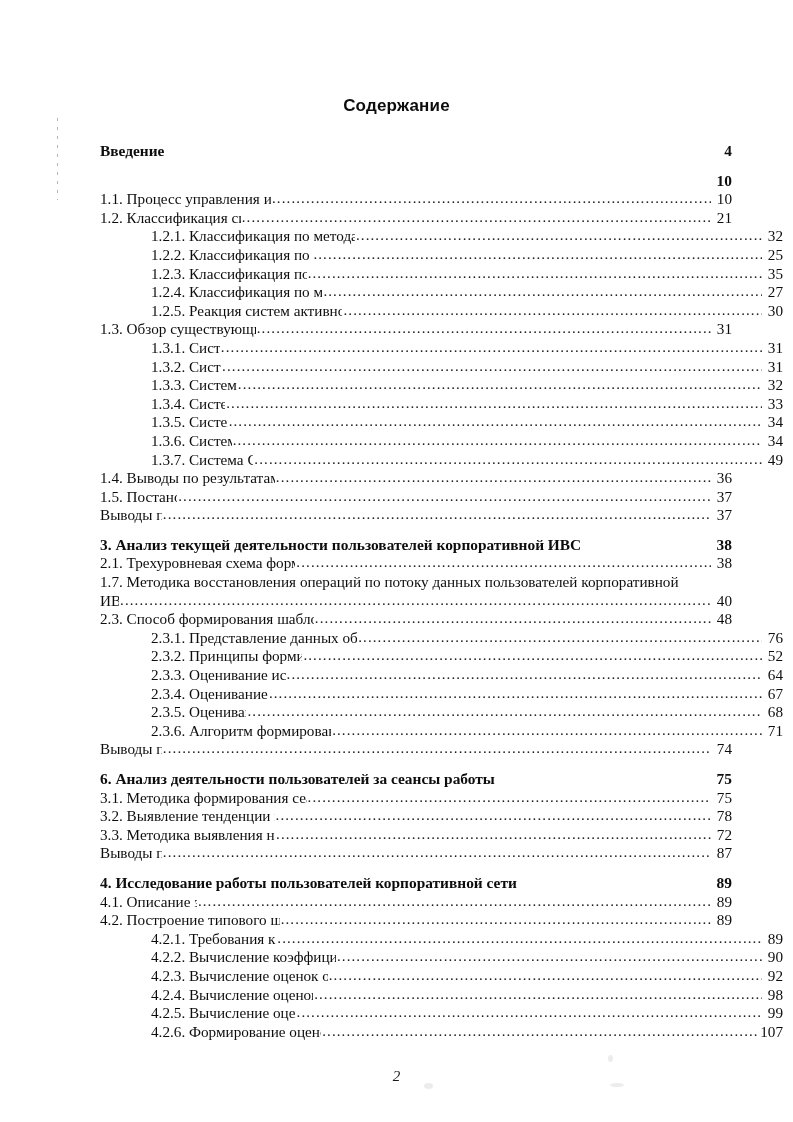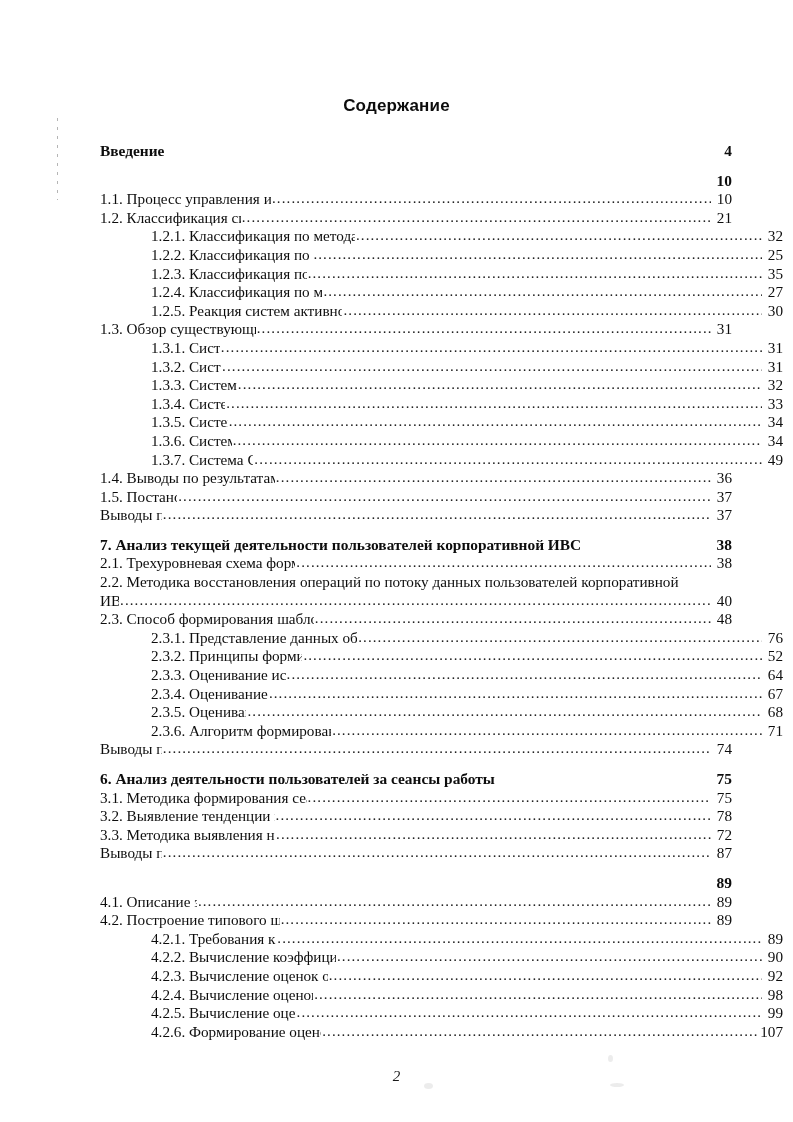--- a/index.html
+++ b/index.html
@@ -236,31 +236,31 @@
         <span class="label">1.5. Постановка задач</span>
         <span class="leader"></span>
         <span class="pnum">37</span>
       </div>
       <div class="row lvl1 gap-after">
         <span class="label">Выводы по главе</span>
         <span class="leader"></span>
         <span class="pnum">37</span>
       </div>
       <div class="row lvl1 chapter noleader gap-before">
-        <span class="label">7. Анализ текущей деятельности пользователей корпоративной ИВС</span>
+        <span class="label">3. Анализ текущей деятельности пользователей корпоративной ИВС</span>
         <span class="leader"></span>
         <span class="pnum">38</span>
       </div>
       <div class="row lvl1">
         <span class="label">2.1. Трехуровневая схема формирования оценок работы пользователей</span>
         <span class="leader"></span>
         <span class="pnum">38</span>
       </div>
       <div class="row lvl1 wrap">
-        <span class="first-line">2.2. Методика восстановления операций по потоку данных пользователей корпоративной</span>
+        <span class="first-line">1.7. Методика восстановления операций по потоку данных пользователей корпоративной</span>
         <span class="second-line">
           <span class="label">ИВС</span>
           <span class="leader"></span>
           <span class="pnum">40</span>
         </span>
       </div>
       <div class="row lvl1">
         <span class="label">2.3. Способ формирования шаблонов работы пользователей корпоративной ИВС</span>
         <span class="leader"></span>
         <span class="pnum">48</span>
@@ -319,20 +319,21 @@
         <span class="label">3.3. Методика выявления нетипичной работы пользователей</span>
         <span class="leader"></span>
         <span class="pnum">72</span>
       </div>
       <div class="row lvl1 gap-after">
         <span class="label">Выводы по главе</span>
         <span class="leader"></span>
         <span class="pnum">87</span>
       </div>
       <div class="row lvl1 chapter noleader spaced-num gap-before">
+        <span class="label">4. Исследование работы пользователей корпоративной сети</span>
         <span class="leader"></span>
         <span class="pnum">89</span>
       </div>
       <div class="row lvl1">
         <span class="label">4.1. Описание эксперимента</span>
         <span class="leader"></span>
         <span class="pnum">89</span>
       </div>
       <div class="row lvl1">
         <span class="label">4.2. Построение типового шаблона работы пользователей сети</span>

